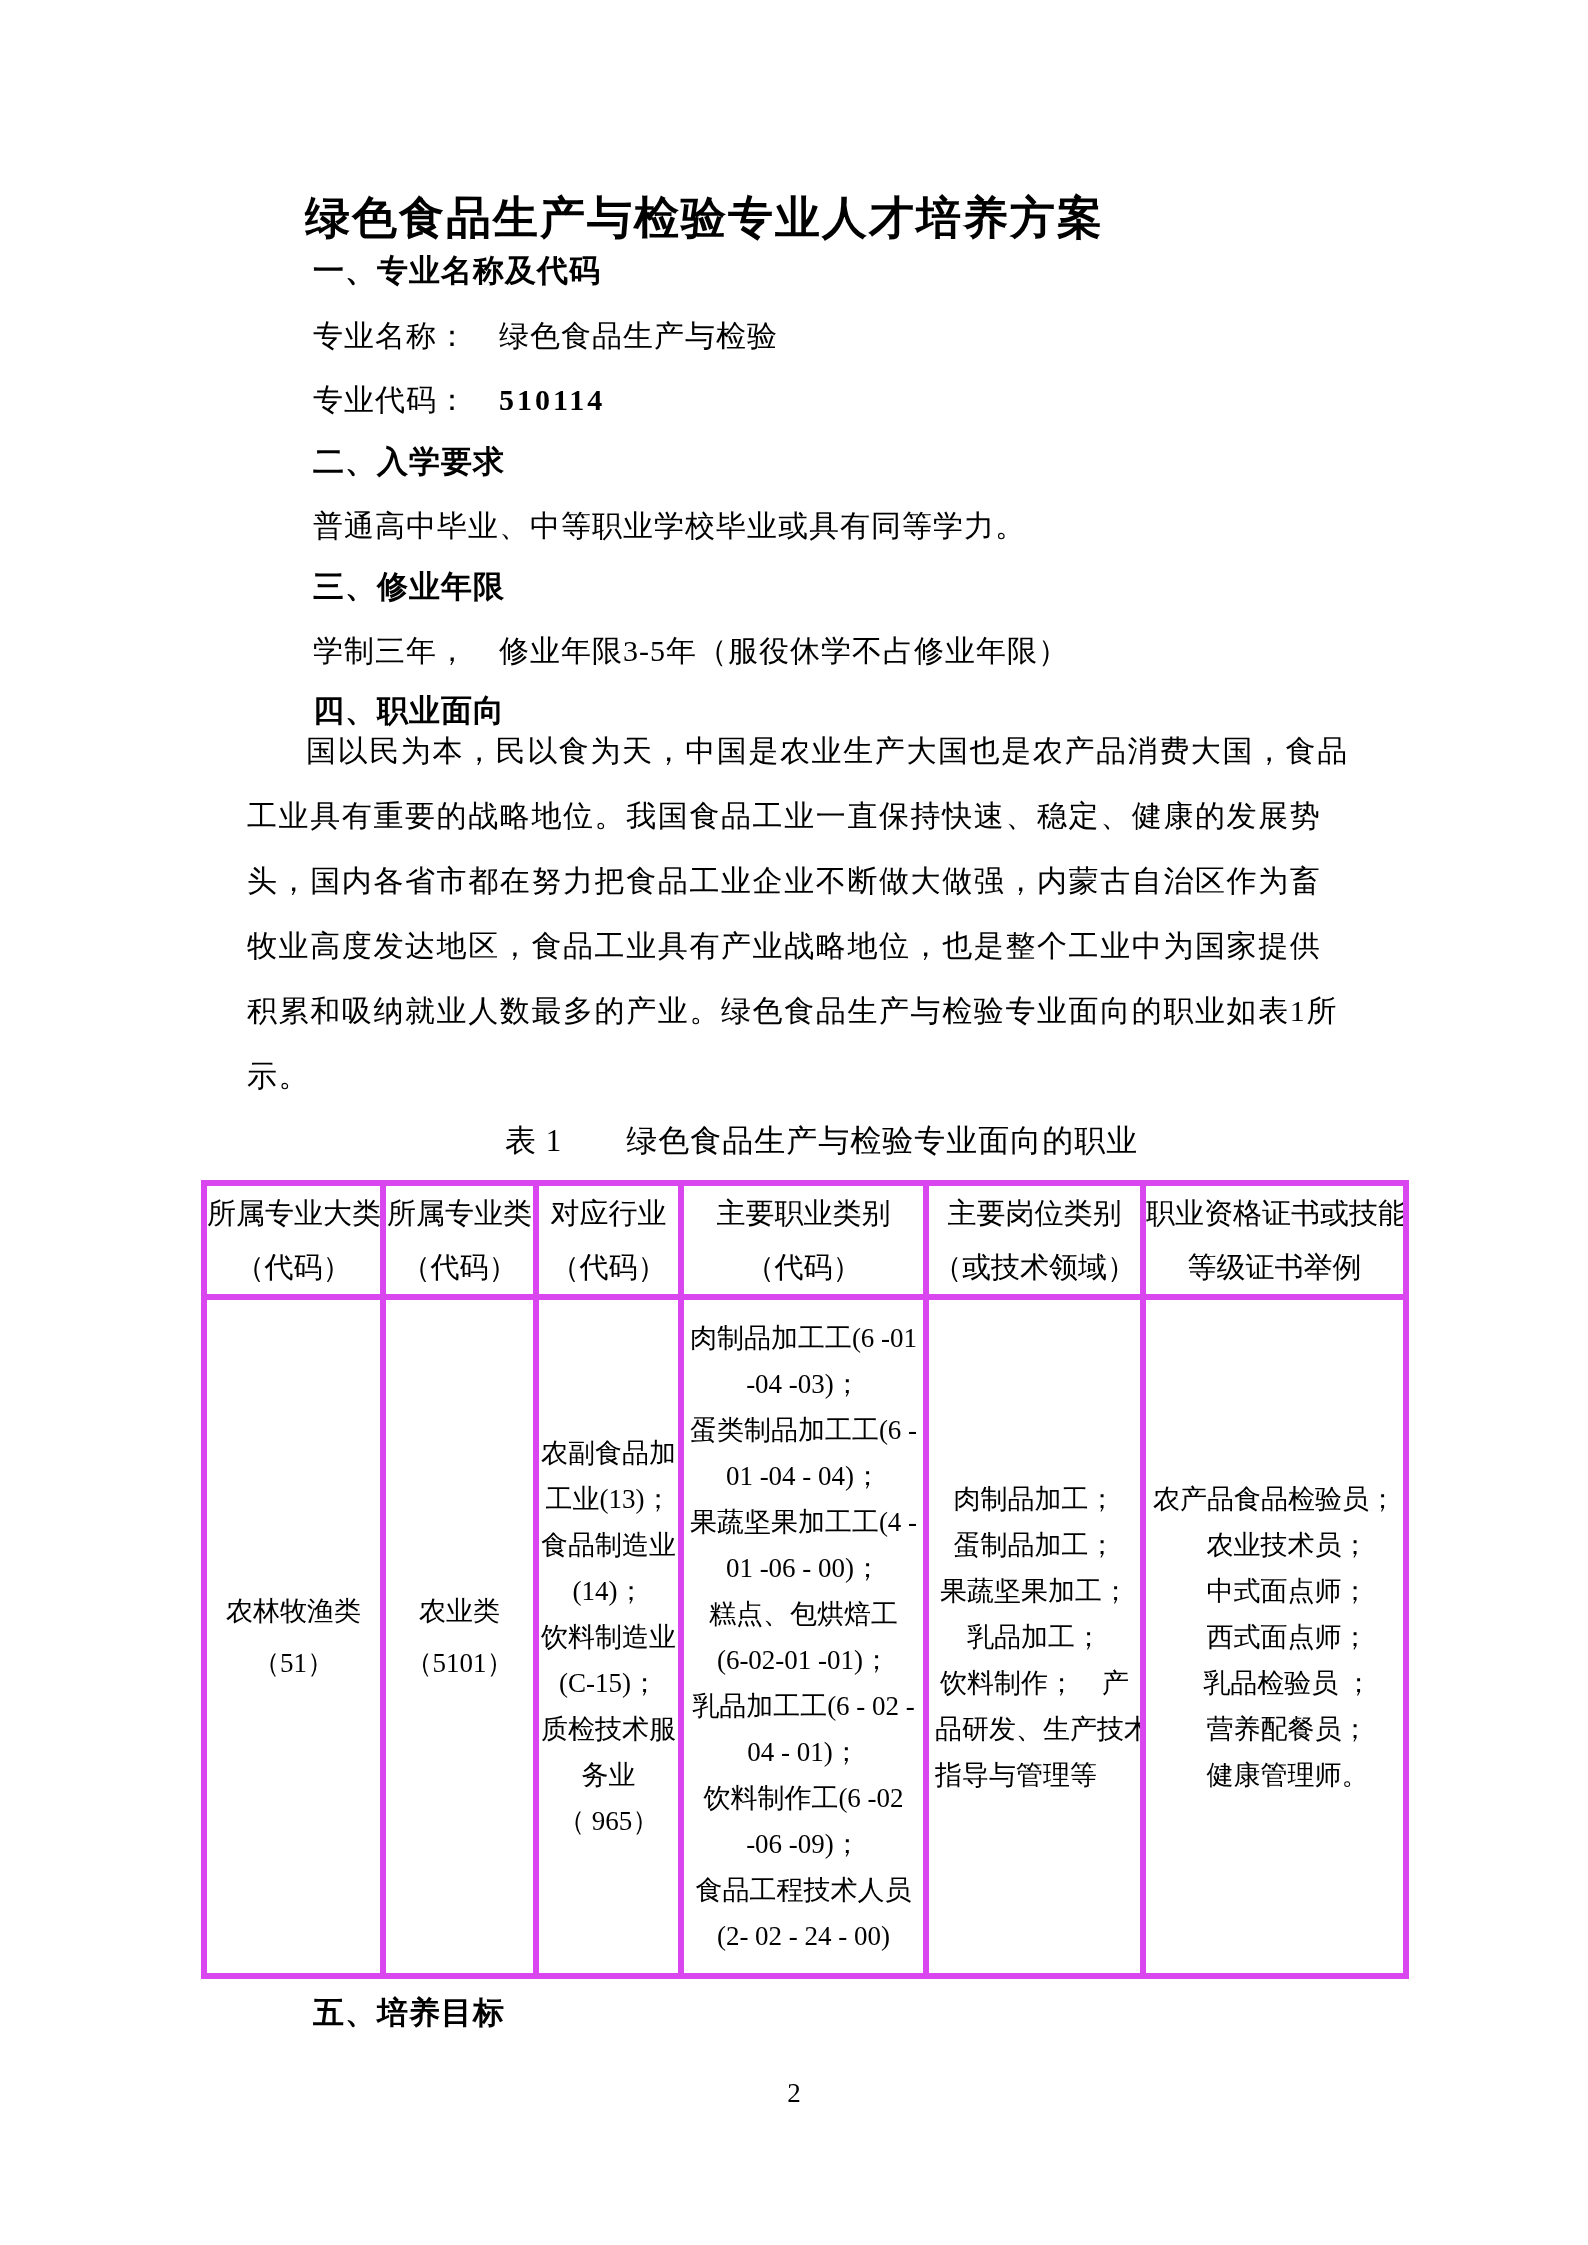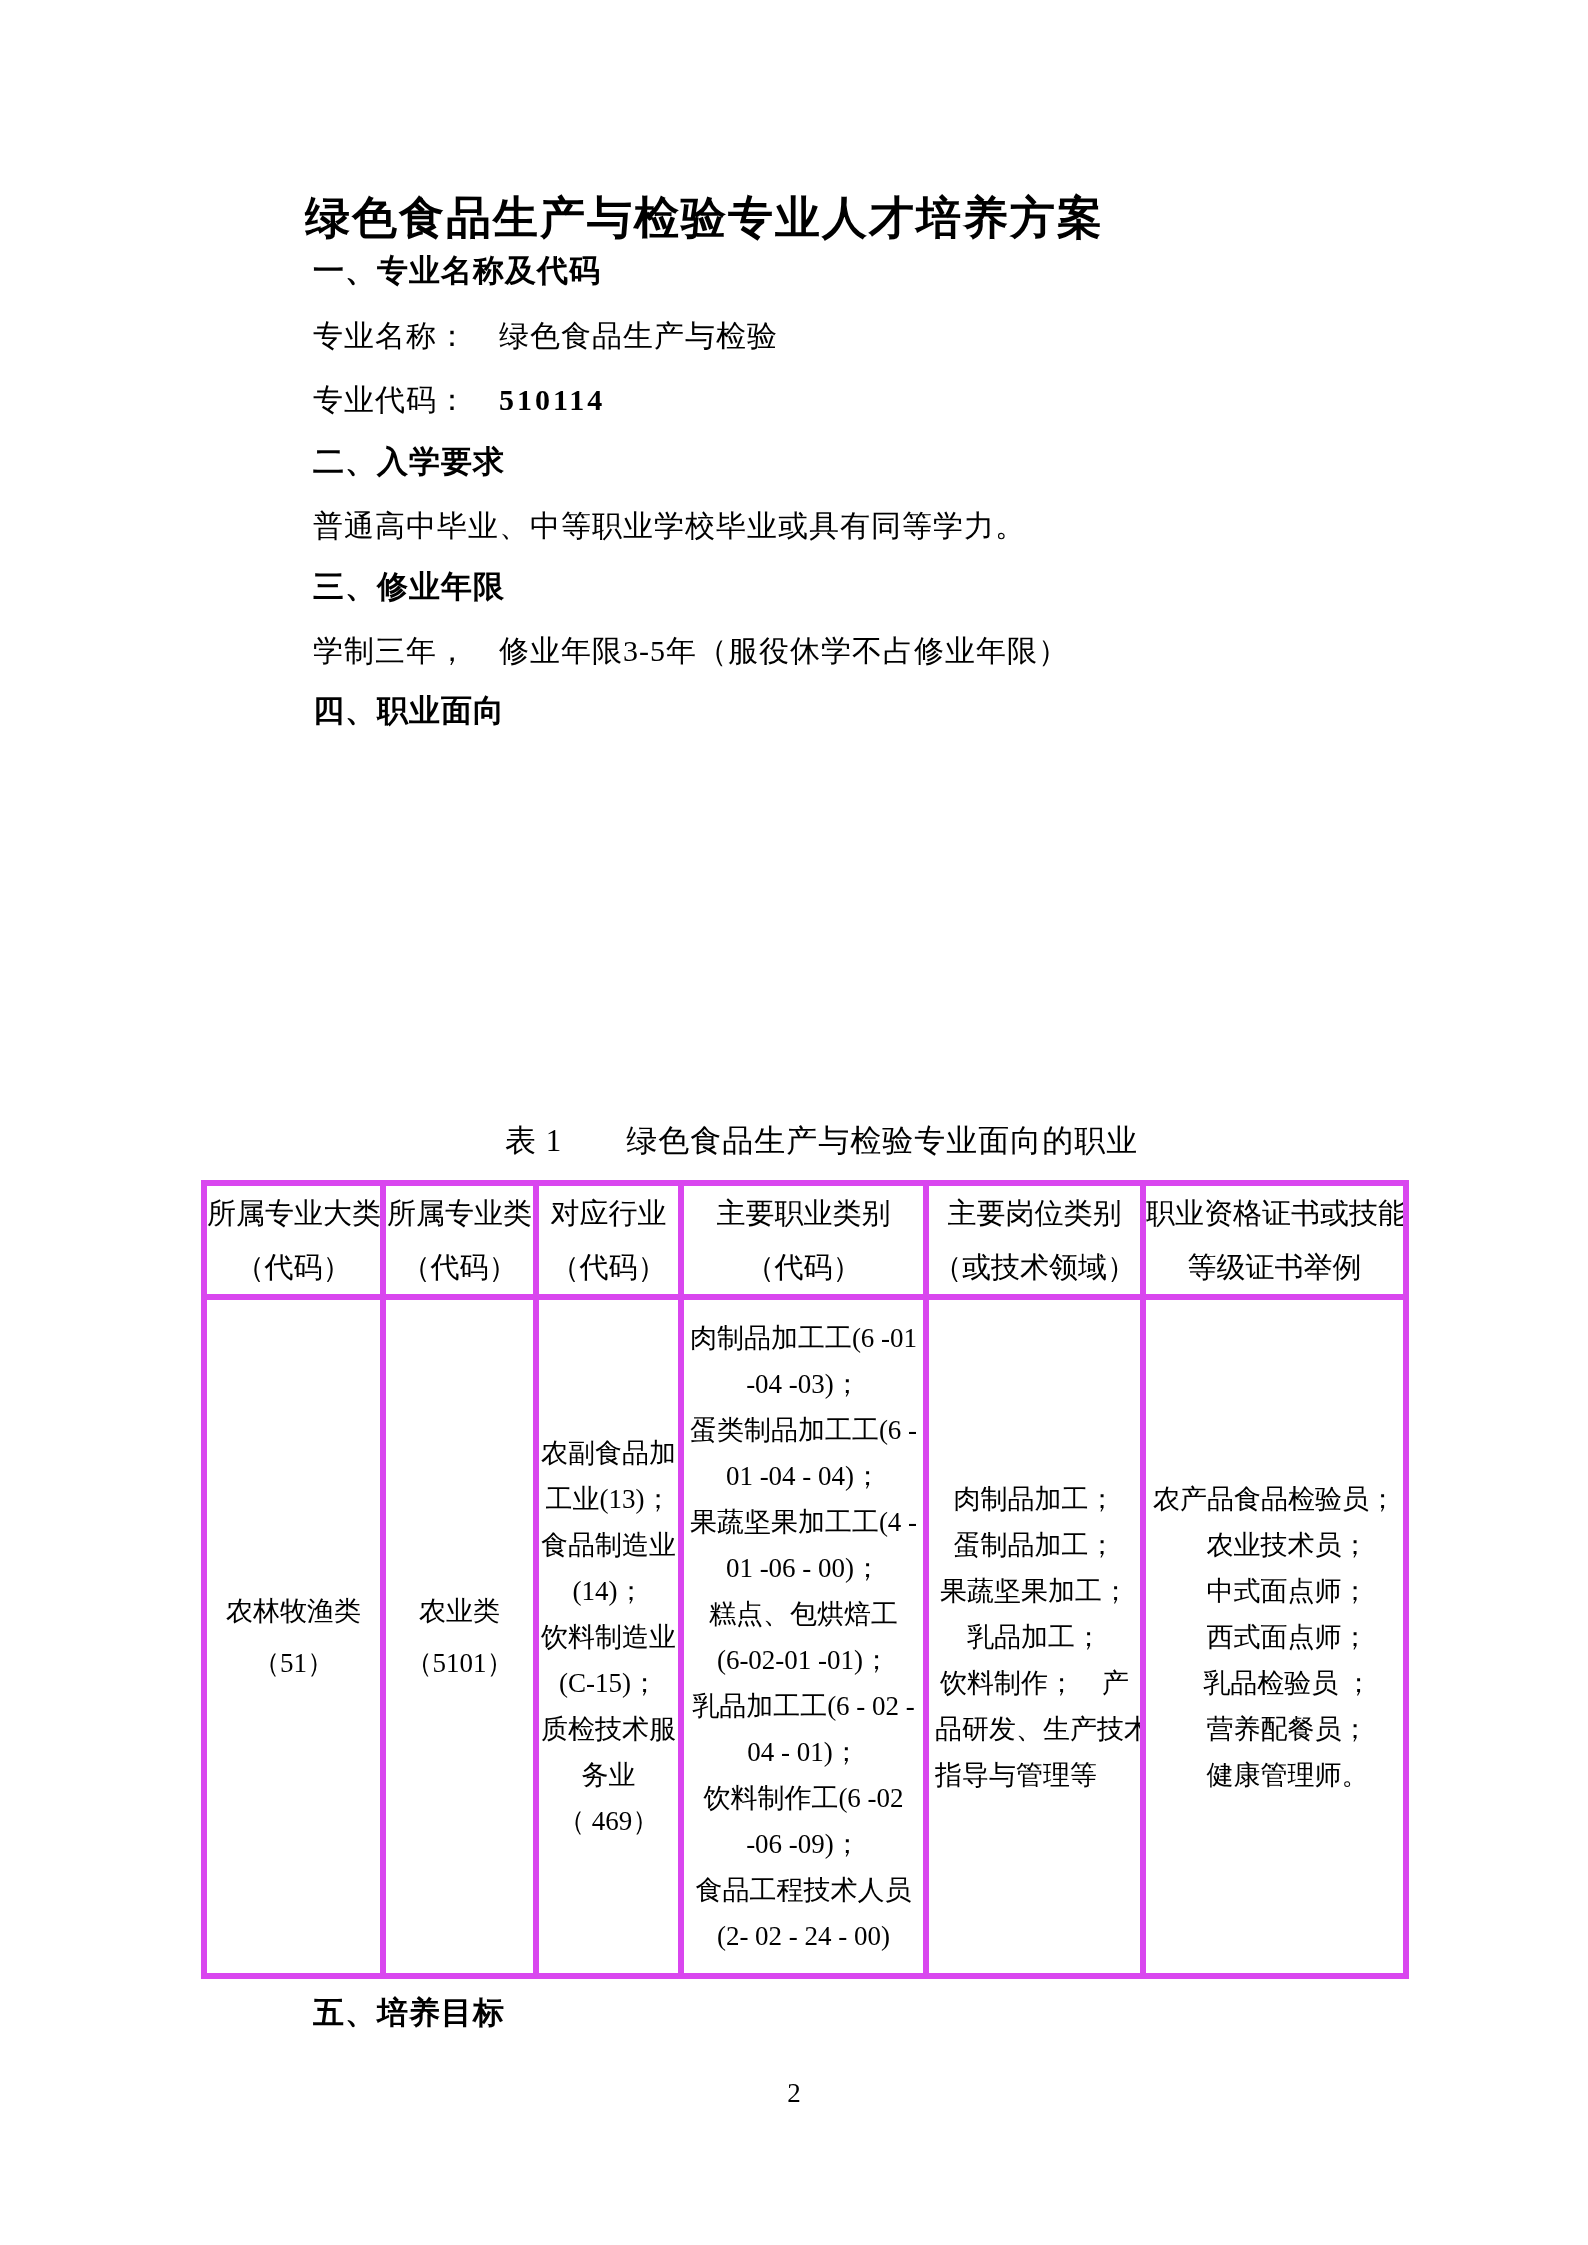--- a/index.html
+++ b/index.html
@@ -53,20 +53,28 @@
   <div class="abs heading" style="left:313px;top:444px;">二、入学要求</div>
 
   <div class="abs bodyline" style="left:313px;top:507px;">普通高中毕业、中等职业学校毕业或具有同等学力。</div>
 
   <div class="abs heading" style="left:313px;top:569px;">三、修业年限</div>
 
   <div class="abs bodyline" style="left:313px;top:632px;">学制三年，　修业年限3-5年（服役休学不占修业年限）</div>
 
   <div class="abs heading" style="left:313px;top:693px;">四、职业面向</div>
 
+  <div class="abs para" style="left:247px;top:718px;width:1120px;">
+      <div class="pline">国以民为本，民以食为天，中国是农业生产大国也是农产品消费大国，食品</div>
+      <div class="pline">工业具有重要的战略地位。我国食品工业一直保持快速、稳定、健康的发展势</div>
+      <div class="pline">头，国内各省市都在努力把食品工业企业不断做大做强，内蒙古自治区作为畜</div>
+      <div class="pline">牧业高度发达地区，食品工业具有产业战略地位，也是整个工业中为国家提供</div>
+      <div class="pline">积累和吸纳就业人数最多的产业。绿色食品生产与检验专业面向的职业如表1所</div>
+      <div class="pline">示。</div>
+    </div>
 
   <div class="abs caption" style="left:505px;top:1120px;">表 1　　绿色食品生产与检验专业面向的职业</div>
 
   <table class="jobs abs" style="left:201px;top:1180px;">
     <colgroup>
       <col style="width:179px;">
         <col style="width:153px;">
         <col style="width:145px;">
       <col style="width:245px;">
         <col style="width:217px;">
@@ -110,21 +118,21 @@
           </td>
       <td class="c3">
             <div class="tline">农副食品加</div>
             <div class="tline">工业(13)；</div>
             <div class="tline">食品制造业</div>
             <div class="tline">(14)；</div>
             <div class="tline">饮料制造业</div>
             <div class="tline">(C-15)；</div>
             <div class="tline">质检技术服</div>
             <div class="tline">务业</div>
-            <div class="tline">（ 469）</div>
+            <div class="tline">（ 965）</div>
           </td>
       <td class="c4">
             <div class="tline">肉制品加工工(6 -01</div>
             <div class="tline">-04 -03)；</div>
             <div class="tline">蛋类制品加工工(6 -</div>
             <div class="tline">01 -04 - 04)；</div>
             <div class="tline">果蔬坚果加工工(4 -</div>
             <div class="tline">01 -06 - 00)；</div>
             <div class="tline">糕点、包烘焙工</div>
             <div class="tline">(6-02-01 -01)；</div>

